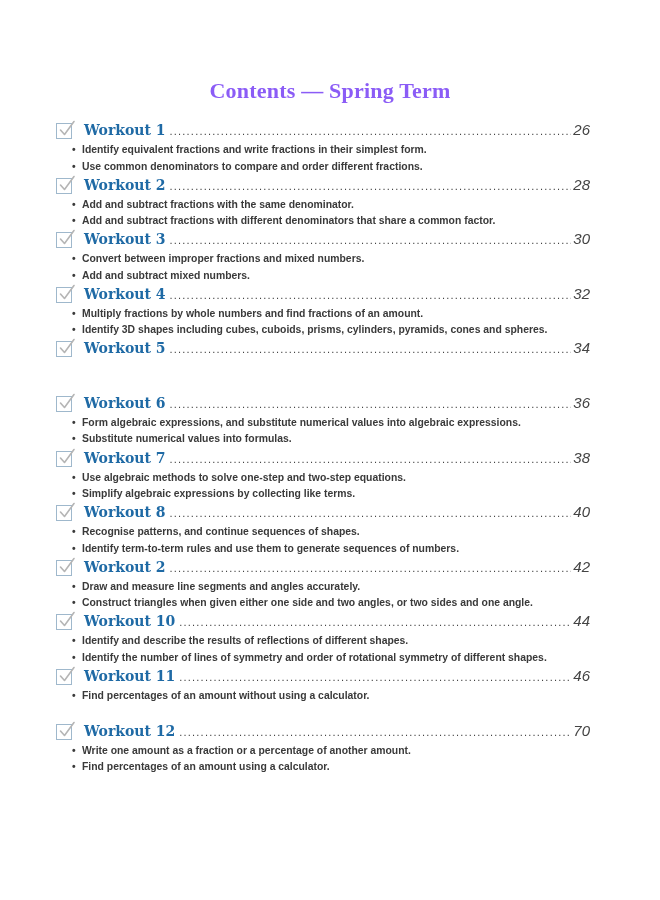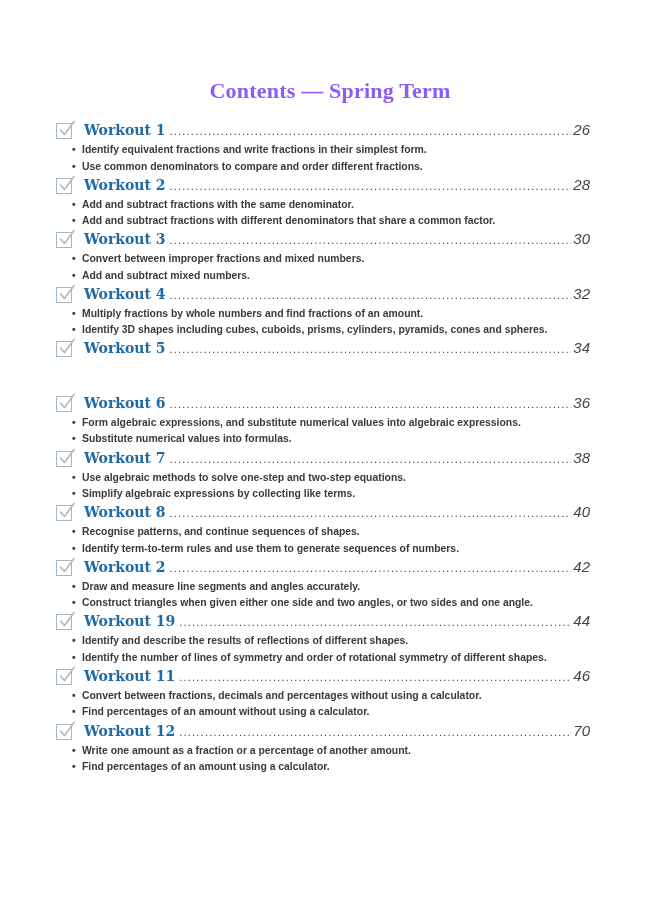--- a/index.html
+++ b/index.html
@@ -255,42 +255,41 @@
       <li><span class="bullet-dot">•</span><span>Construct triangles when given either one side and two angles, or two sides and one angle.</span></li>
     </ul>
   </div>
     <div class="entry">
     <div class="checkbox">
       <svg viewBox="0 0 18 18">
         <path d="M2.5 10 L6.5 14.5 L16 1.5" fill="none" stroke="#b5b5b5" stroke-width="1.6" stroke-linecap="round" stroke-linejoin="round"></path>
       </svg>
     </div>
     <div class="heading-row">
-      <span class="heading">Workout 19</span>
+      <span class="heading">Workout 10</span>
       <span class="leader">........................................................................................................................................................................................</span>
       <span class="page-num">44</span>
     </div>
     <ul class="bullets">
       <li><span class="bullet-dot">•</span><span>Identify and describe the results of reflections of different shapes.</span></li>
       <li><span class="bullet-dot">•</span><span>Identify the number of lines of symmetry and order of rotational symmetry of different shapes.</span></li>
     </ul>
   </div>
     <div class="entry">
     <div class="checkbox">
       <svg viewBox="0 0 18 18">
         <path d="M2.5 10 L6.5 14.5 L16 1.5" fill="none" stroke="#b5b5b5" stroke-width="1.6" stroke-linecap="round" stroke-linejoin="round"></path>
       </svg>
     </div>
     <div class="heading-row">
       <span class="heading">Workout 11</span>
       <span class="leader">........................................................................................................................................................................................</span>
       <span class="page-num">46</span>
     </div>
     <ul class="bullets">
-      <li><span class="bullet-dot">•</span><span>Convert between fractions, decimals and percentages without using a calculator.</span></li>
       <li><span class="bullet-dot">•</span><span>Find percentages of an amount without using a calculator.</span></li>
     </ul>
   </div>
     <div class="entry">
     <div class="checkbox">
       <svg viewBox="0 0 18 18">
         <path d="M2.5 10 L6.5 14.5 L16 1.5" fill="none" stroke="#b5b5b5" stroke-width="1.6" stroke-linecap="round" stroke-linejoin="round"></path>
       </svg>
     </div>
     <div class="heading-row">

